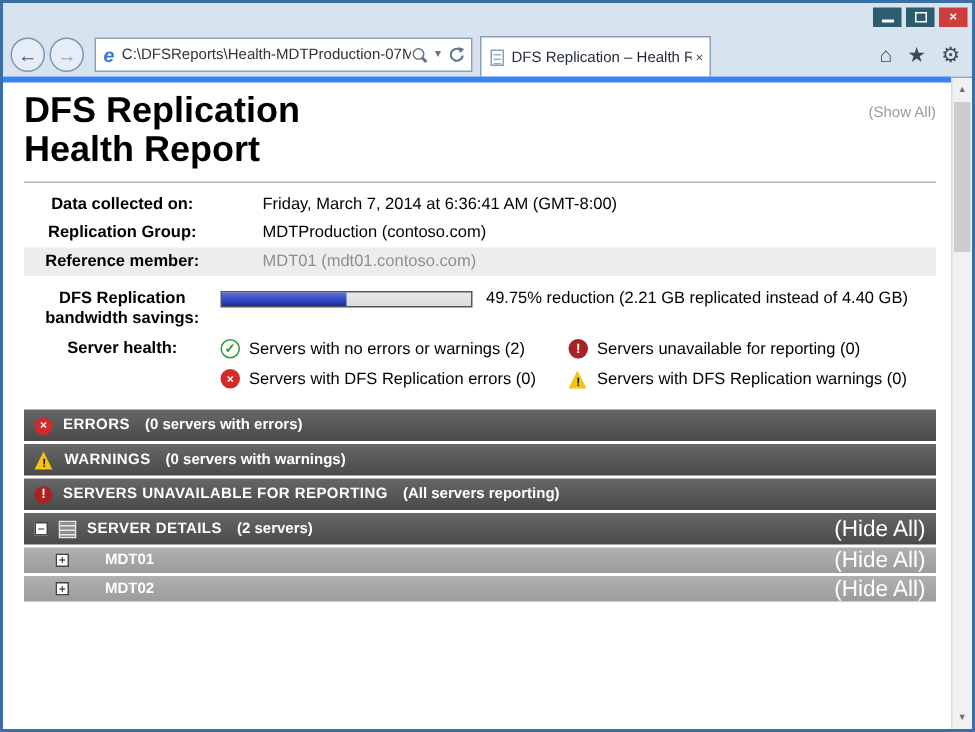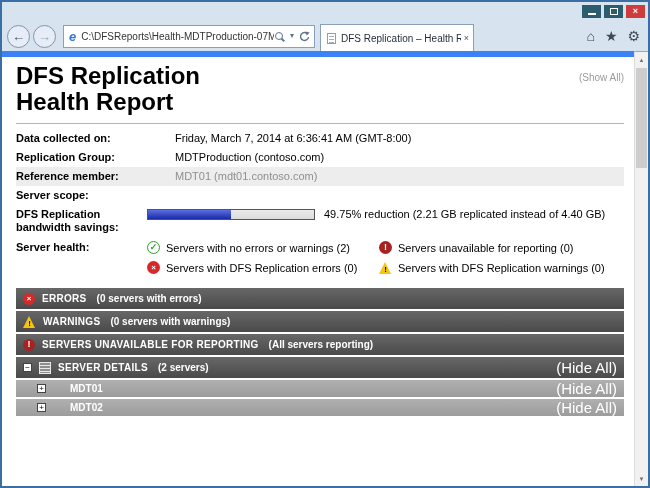--- a/index.html
+++ b/index.html
@@ -30,33 +30,33 @@
   .caret{font-size:8px;line-height:1;}
   .tab{align-self:flex-end;height:27px;margin-left:5px;width:154px;background:#fff;border:1px solid #8aa0ba;border-bottom:none;display:flex;align-items:center;padding:0 4px 0 6px;flex:none;}
   .tab-doc{width:9px;height:11px;background:#fff;border:1px solid #8aa0ba;position:relative;margin-right:5px;flex:none;}
   .tab-doc::before{content:"";position:absolute;left:1px;top:2px;width:5px;height:1px;background:#9db1c6;box-shadow:0 3px 0 #9db1c6,0 6px 0 #9db1c6;}
   .tab-title{flex:1;font-size:10px;color:#1f2937;white-space:nowrap;overflow:hidden;}
   .tab-close{color:#4b5563;font-size:9px;margin-left:3px;flex:none;}
   .right-icons{margin-left:auto;display:flex;align-items:center;gap:10px;padding-right:8px;color:#3d4a57;}
   .ri{font-size:14px;line-height:1;}
 
   
-  .content{position:absolute;top:49px;left:0;right:14px;bottom:0;background:#fff;border-top:6px solid #3b82f6;overflow:hidden;}
+  .content{position:absolute;top:49px;left:0;right:14px;bottom:0;background:#fff;border-top:4px solid #3b82f6;overflow:hidden;}
   .scrollbar{position:absolute;top:49px;right:0;width:14px;bottom:0;background:#f1f1f1;border-top:1px solid #93a7bd;border-left:1px solid #dcdcdc;}
   .sb-btn{height:15px;display:flex;align-items:center;justify-content:center;font-size:6px;color:#707070;}
   .sb-down{position:absolute;bottom:0;left:0;right:0;}
   .sb-thumb{position:absolute;left:1px;right:1px;top:16px;height:100px;background:#cdcdcd;}
 
   
   .report{position:relative;height:100%;padding:6px 10px 0 14px;font-size:11px;color:#000;}
   .title{font-size:24px;font-weight:bold;line-height:26px;color:#000;}
   .show-all{position:absolute;top:15px;right:10px;font-size:10px;color:#9b9b9b;text-decoration:none;cursor:pointer;}
   .rule{border:none;border-top:1px solid #b3b3b3;margin:8px 0 5px 0;}
   .frow{display:flex;padding:3px 0;align-items:flex-start;}
-  .flabel{width:131px;flex:none;font-weight:bold;line-height:13px;}
+  .flabel{width:131px;flex:none;font-weight:bold;line-height:13px;text-align:center;}
   .fvalue{line-height:13px;padding-left:28px;}
   .frow-ref{background:#ededed;}
   .frow-ref .fvalue{color:#8f8f8f;}
   .band-value{display:flex;align-items:center;gap:9px;min-width:0;}
   .pbar{width:168px;height:11px;border:1px solid #555;background:linear-gradient(#e9e9e9,#dcdcdc);flex:none;}
   .pfill{height:100%;background:linear-gradient(#5a6fe0,#1b2aa8);}
   .band-text{font-size:11px;white-space:nowrap;}
   .health{padding:4px 0;}
   .hgrid{display:grid;grid-template-columns:232px auto;row-gap:7px;}
   .hitem{display:flex;align-items:center;gap:6px;}
@@ -149,21 +149,20 @@
       </div>
       <div class="frow">
         <span class="flabel">Replication Group:</span>
         <span class="fvalue">MDTProduction (contoso.com)</span>
       </div>
       <div class="frow frow-ref">
         <span class="flabel">Reference member:</span>
         <span class="fvalue">MDT01 (mdt01.contoso.com)</span>
       </div>
       <div class="frow">
-        <span class="flabel">Server scope:</span>
       </div>
 
       <div class="frow">
         <span class="flabel">DFS Replication bandwidth savings:</span>
         <div class="band-value">
           <div class="pbar">
             <div class="pfill" style="width: 49.75%;"></div>
           </div>
           <span class="band-text">49.75% reduction (2.21 GB replicated instead of 4.40 GB)</span>
         </div>

